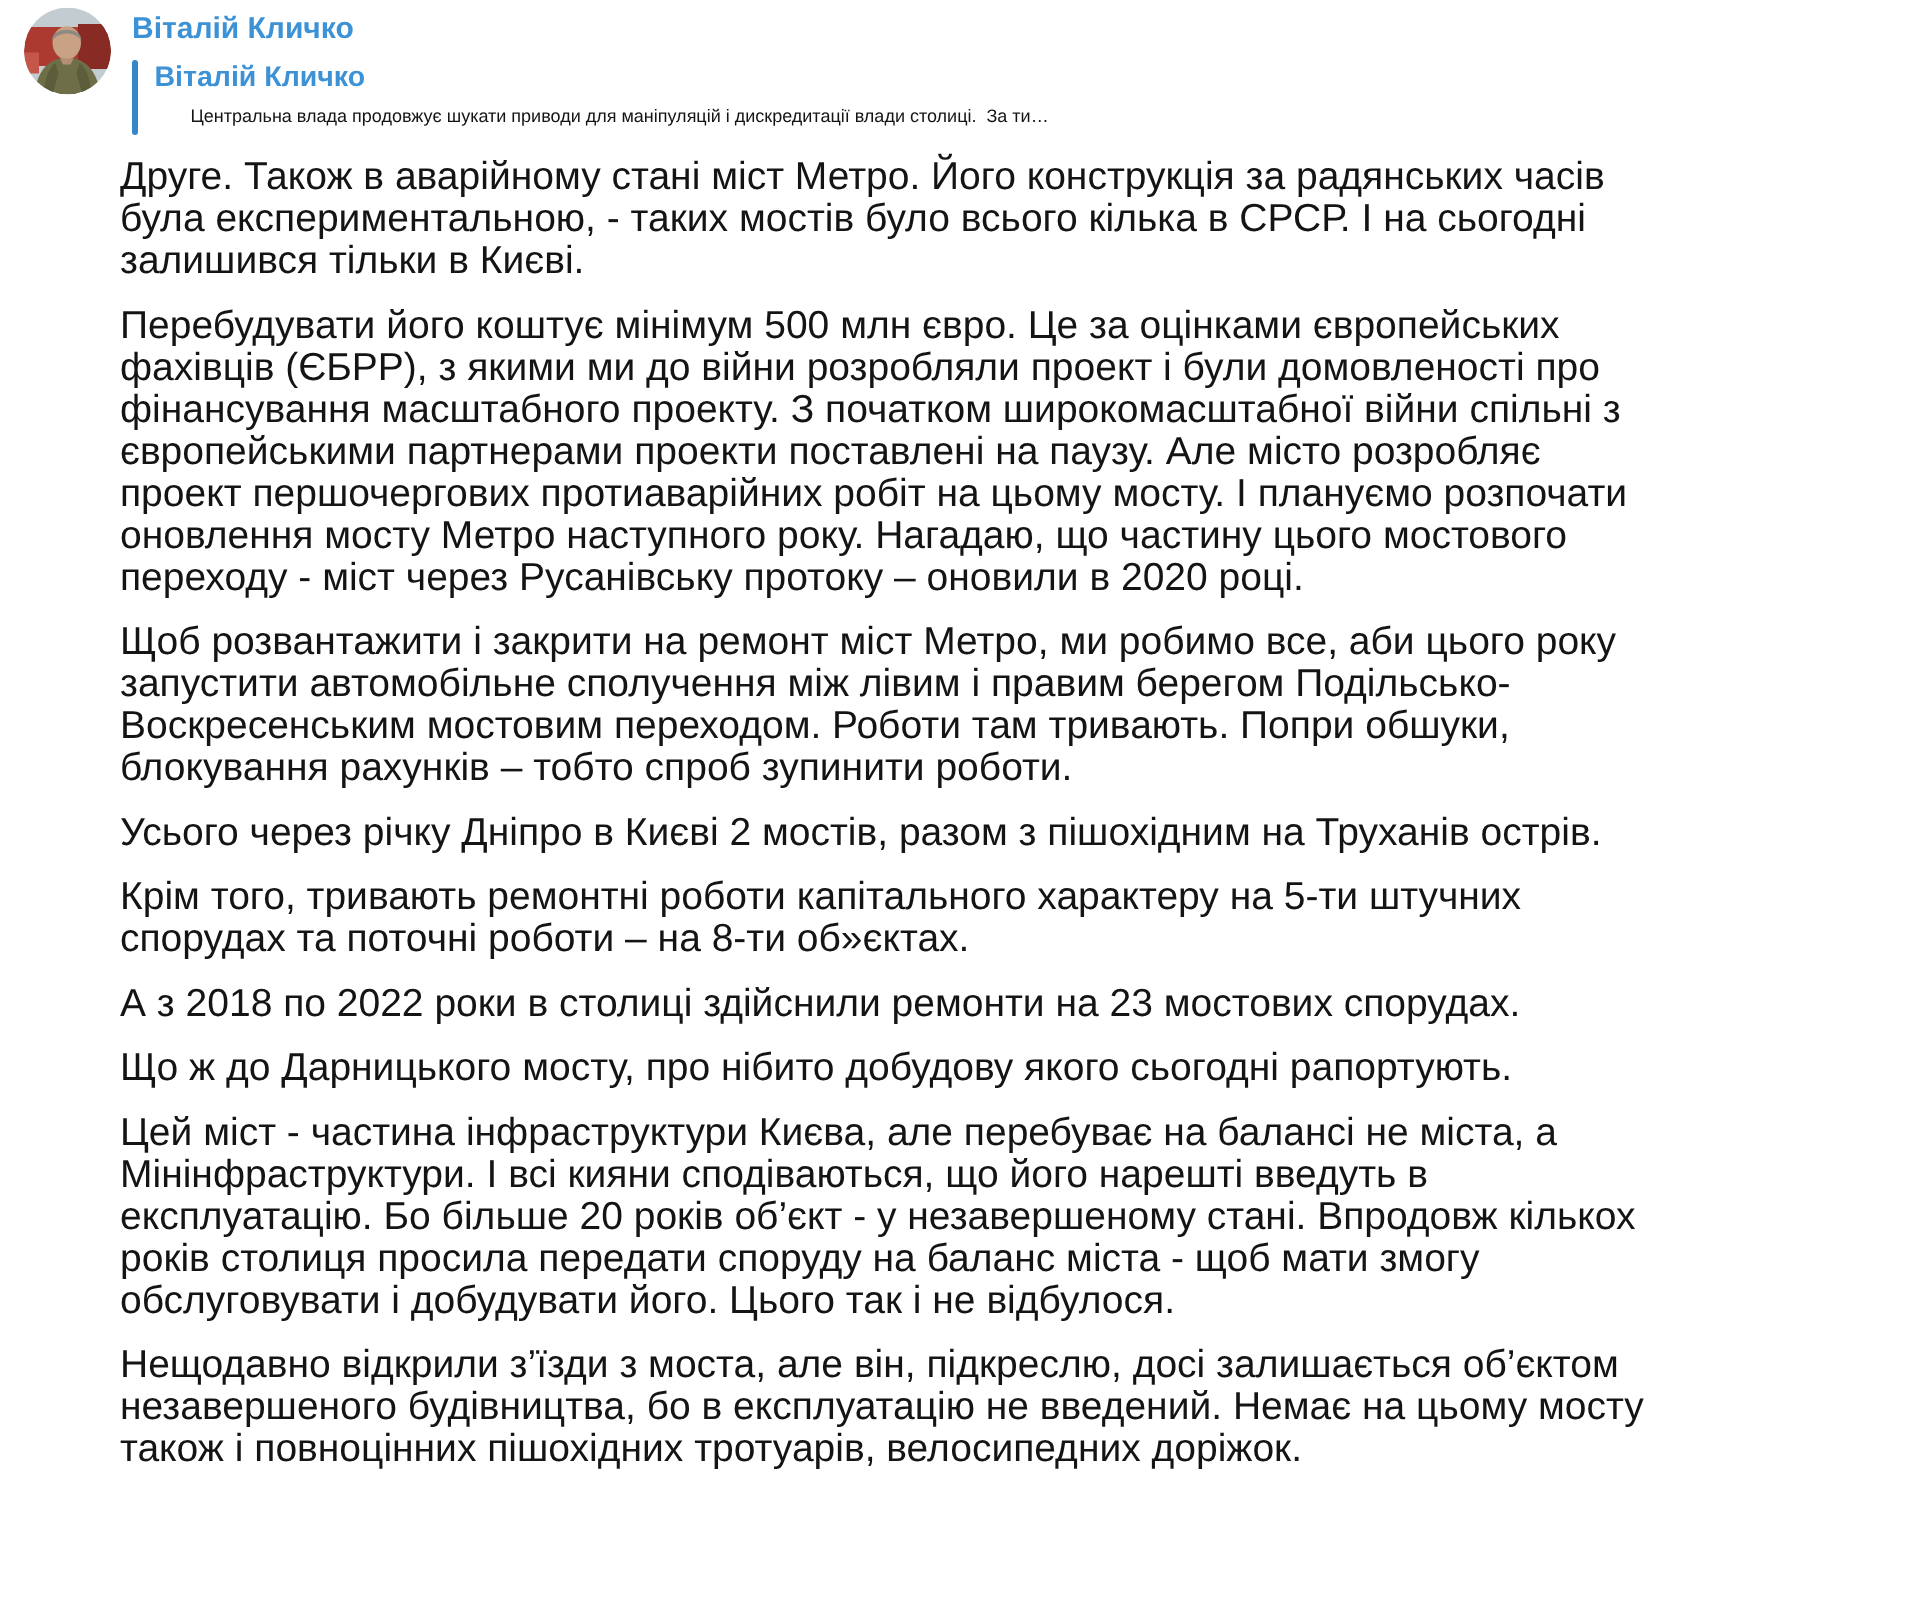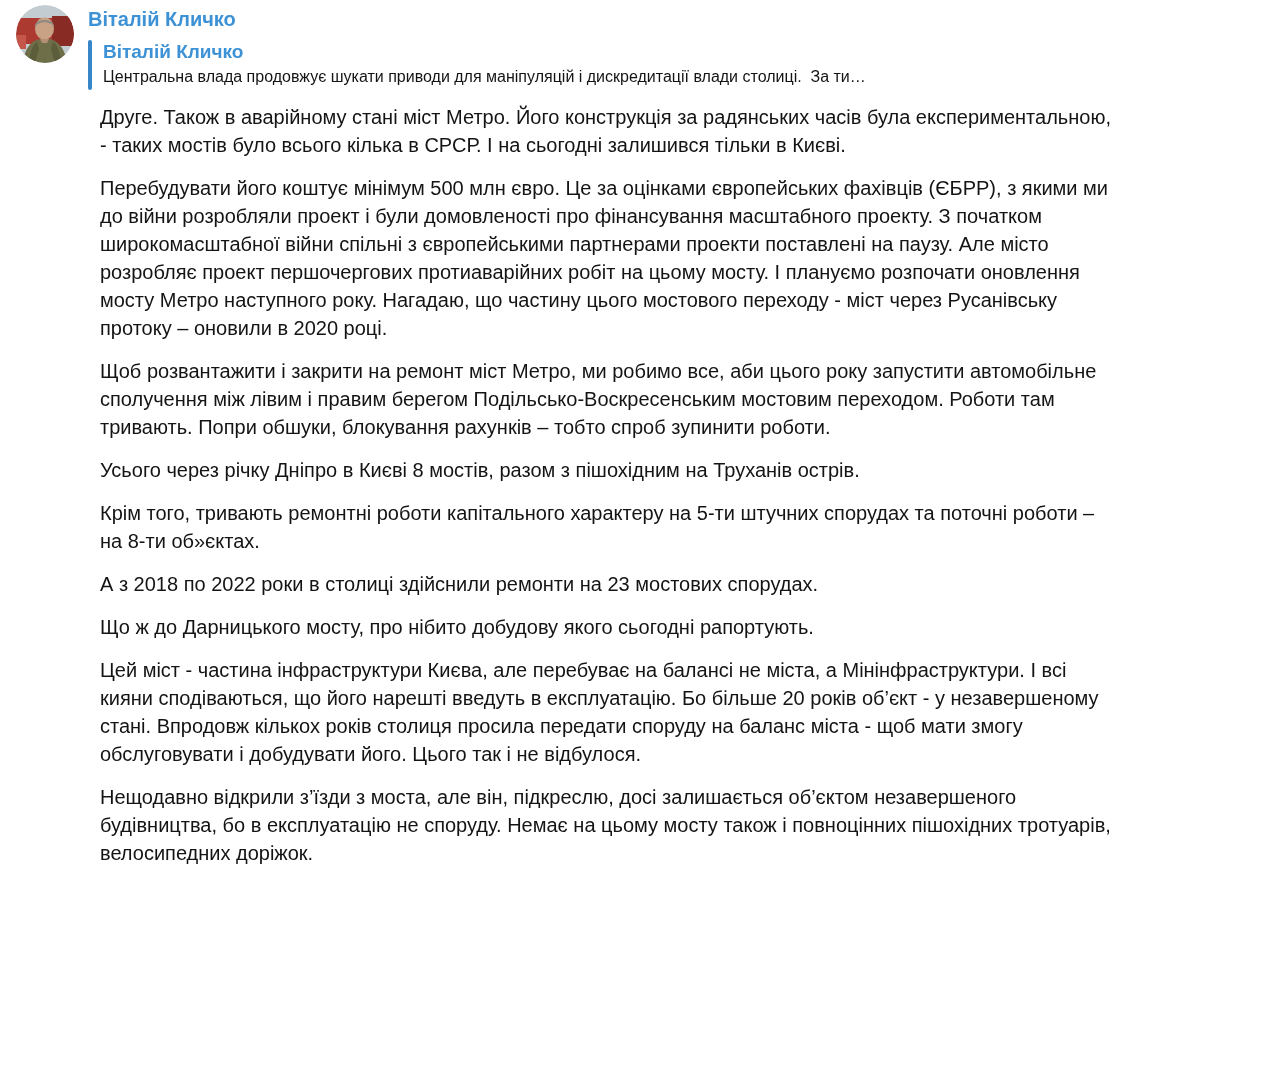--- a/index.html
+++ b/index.html
@@ -56,32 +56,32 @@
     padding-left: 11px;
     min-width: 0;
   }
   .reply-author {
     color: #3d92d6;
     font-weight: bold;
     font-size: 19px;
     line-height: 24px;
   }
   .reply-text {
-    font-size: 16px;
+    font-size: 12px;
     line-height: 26px;
     color: #141414;
     white-space: pre;
     overflow: hidden;
     max-width: 1010px;
+    margin-left: 24px;
   }
   .body-text {
     margin-top: 13px;
-    font-size: 20px;
+    font-size: 26px;
     line-height: 28px;
-    margin-left: 20px;
   }
   .body-text p {
     margin: 0 0 15px 0;
   }
   .body-text p:last-child { margin-bottom: 0; }
 </style>
 </head>
 <body>
 
 <div class="message">
@@ -117,22 +117,22 @@
       <div class="reply-body">
         <div class="reply-author">Віталій Кличко</div>
         <div class="reply-text">Центральна влада продовжує шукати приводи для маніпуляцій і дискредитації влади столиці.  За ти…</div>
       </div>
     </div>
 
     <div class="body-text">
       <p>Друге. Також в аварійному стані міст Метро. Його конструкція за радянських часів була експериментальною, - таких мостів було всього кілька в СРСР. І на сьогодні залишився тільки в Києві.</p>
       <p>Перебудувати його коштує мінімум 500 млн євро. Це за оцінками європейських фахівців (ЄБРР), з якими ми до війни розробляли проект і були домовленості про фінансування масштабного проекту. З початком широкомасштабної війни спільні з європейськими партнерами проекти поставлені на паузу. Але місто розробляє проект першочергових протиаварійних робіт на цьому мосту. І плануємо розпочати оновлення мосту Метро наступного року. Нагадаю, що частину цього мостового переходу - міст через Русанівську протоку – оновили в 2020 році.</p>
       <p>Щоб розвантажити і закрити на ремонт міст Метро, ми робимо все, аби цього року запустити автомобільне сполучення між лівим і правим берегом Подільсько-Воскресенським мостовим переходом. Роботи там тривають. Попри обшуки, блокування рахунків – тобто спроб зупинити роботи.</p>
-      <p>Усього через річку Дніпро в Києві 8 мостів, разом з пішохідним на Труханів острів.</p>
+      <p>Усього через річку Дніпро в Києві 2 мостів, разом з пішохідним на Труханів острів.</p>
       <p>Крім того, тривають ремонтні роботи капітального характеру на 5-ти штучних спорудах та поточні роботи – на 8-ти об»єктах.</p>
       <p>А з 2018 по 2022 роки в столиці здійснили ремонти на 23 мостових спорудах.</p>
       <p>Що ж до Дарницького мосту, про нібито добудову якого сьогодні рапортують.</p>
       <p>Цей міст - частина інфраструктури Києва, але перебуває на балансі не міста, а Мінінфраструктури. І всі кияни сподіваються, що його нарешті введуть в експлуатацію. Бо більше 20 років об’єкт - у незавершеному стані. Впродовж кількох років столиця просила передати споруду на баланс міста - щоб мати змогу обслуговувати і добудувати його. Цього так і не відбулося.</p>
-      <p>Нещодавно відкрили з’їзди з моста, але він, підкреслю, досі залишається об’єктом незавершеного будівництва, бо в експлуатацію не споруду. Немає на цьому мосту також і повноцінних пішохідних тротуарів, велосипедних доріжок.</p>
+      <p>Нещодавно відкрили з’їзди з моста, але він, підкреслю, досі залишається об’єктом незавершеного будівництва, бо в експлуатацію не введений. Немає на цьому мосту також і повноцінних пішохідних тротуарів, велосипедних доріжок.</p>
     </div>
 
   </div>
 </div>
 
 </body></html>

